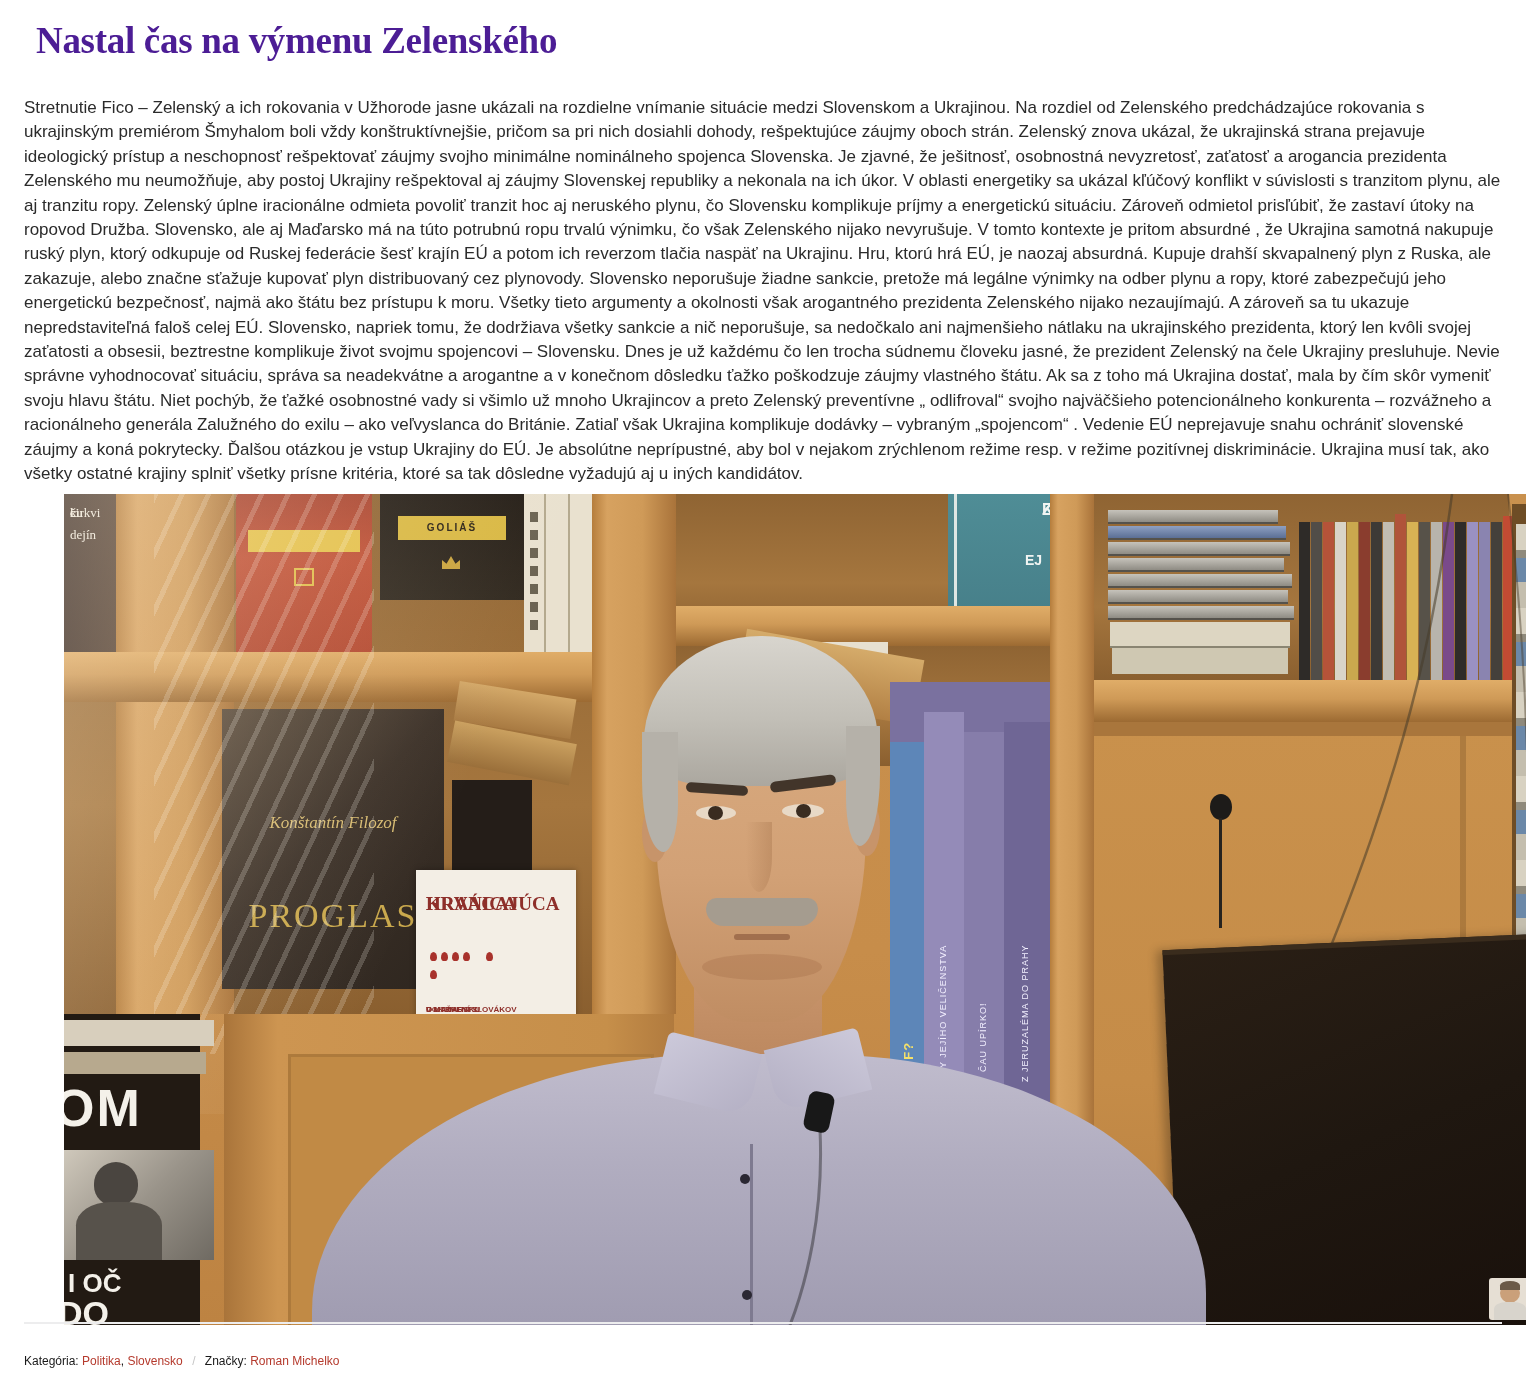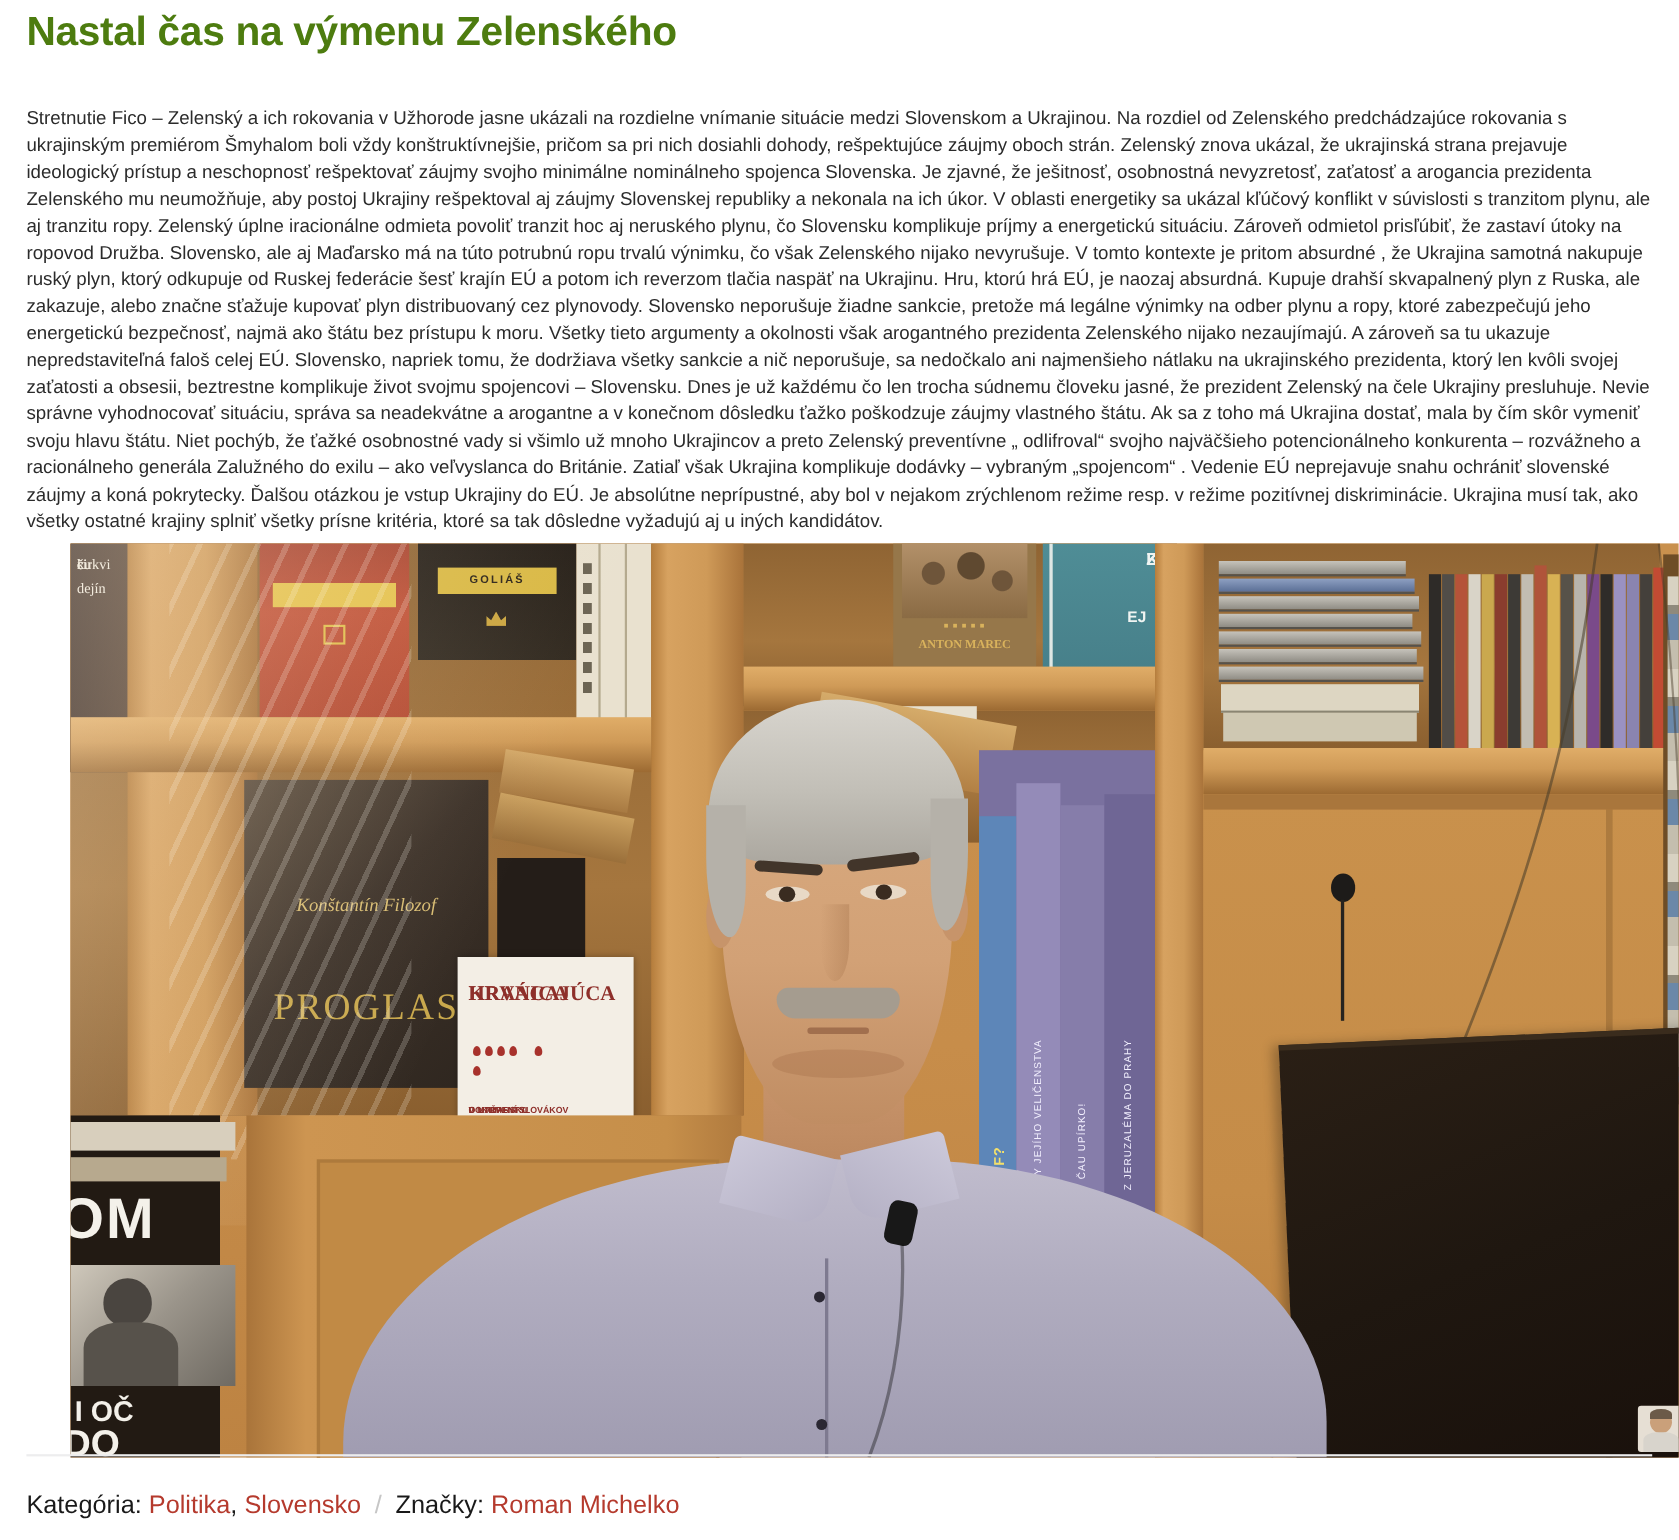--- a/index.html
+++ b/index.html
@@ -1,40 +1,40 @@
 <!DOCTYPE html>
 <html><head>
 <meta charset="utf-8">
 <style>
   html,body{margin:0;padding:0;background:#fff;}
   body{width:1526px;height:1400px;position:relative;font-family:"Liberation Sans",sans-serif;color:#262626;overflow:hidden;}
 
   
-  h1.title{position:absolute;left:24px;top:6px;margin:0;font-size:37px;line-height:46px;
-    font-weight:700;color:#4d7c0f;letter-spacing:-0.3px;}
+  h1.title{position:absolute;left:24px;top:6px;margin:12px;font-size:37px;line-height:46px;
+    font-weight:700;color:#4c1d95;letter-spacing:-0.3px;font-family:Liberation Serif, serif;}
   p.body-text{position:absolute;left:24px;top:96px;width:1478px;margin:0;
     font-size:17px;line-height:24.4px;color:#2b2b2b;}
 
   
   .scene{position:absolute;left:24px;top:478px;width:1476px;height:831px;overflow:hidden;
     background:linear-gradient(180deg,#c9914e 0%,#c78d4a 55%,#bd8342 100%);}
   .scene *{position:absolute;}
   .wood-pillar{background:linear-gradient(90deg,#b57d3c 0%,#d7a260 18%,#cf9a58 60%,#a9733a 100%);}
   .shelf-band{background:linear-gradient(180deg,#e0ad68 0%,#cf9a57 45%,#9c6a32 100%);}
   .interior{background:linear-gradient(180deg,#8f6433 0%,#a5763e 60%,#8a5f2f 100%);}
   .spine-text{writing-mode:vertical-rl;transform:rotate(180deg);font-size:9px;letter-spacing:1px;
     color:#f3f0ff;white-space:nowrap;overflow:hidden;}
   .drop{width:7px;height:9px;background:#a8322c;border-radius:50% 50% 50% 50%/60% 60% 40% 40%;position:static;display:inline-block;margin:1px 2px;}
   .glass{background:repeating-linear-gradient(295deg,rgba(255,250,240,.20) 0 5px,rgba(255,250,240,0) 5px 24px);}
   .cd-h{left:14px;height:12px;right:8px;background:linear-gradient(180deg,#c6c3bb,#8f8c84);border-bottom:2px solid #55524c;}
   .cd-v{top:0;bottom:0;width:11px;}
 
   
   .divider{position:absolute;left:24px;top:1322px;width:1478px;height:2px;background:#ededee;}
-  .meta{position:absolute;left:24px;top:1354px;font-size:23px;color:#191919;text-align:center;}
+  .meta{position:absolute;left:24px;top:1354px;font-size:12px;color:#191919;text-align:center;}
   .meta a{color:#b53a2d;text-decoration:none;}
   .meta .slash{color:#c6c6c6;padding:0 6px;}
 </style>
 </head>
 <body>
 
 <h1 class="title">Nastal čas na výmenu Zelenského</h1>
 <p class="body-text">Stretnutie Fico – Zelenský a ich rokovania v Užhorode jasne ukázali na rozdielne vnímanie situácie medzi Slovenskom a Ukrajinou. Na rozdiel od Zelenského predchádzajúce rokovania s ukrajinským premiérom Šmyhalom boli vždy konštruktívnejšie, pričom sa pri nich dosiahli dohody, rešpektujúce záujmy oboch strán. Zelenský znova ukázal, že ukrajinská strana prejavuje ideologický prístup a neschopnosť rešpektovať záujmy svojho minimálne nominálneho spojenca Slovenska. Je zjavné, že ješitnosť, osobnostná nevyzretosť, zaťatosť a arogancia prezidenta Zelenského mu neumožňuje, aby postoj Ukrajiny rešpektoval aj záujmy Slovenskej republiky a nekonala na ich úkor. V oblasti energetiky sa ukázal kľúčový konflikt v súvislosti s tranzitom plynu, ale aj tranzitu ropy. Zelenský úplne iracionálne odmieta povoliť tranzit hoc aj neruského plynu, čo Slovensku komplikuje príjmy a energetickú situáciu. Zároveň odmietol prisľúbiť, že zastaví útoky na ropovod Družba. Slovensko, ale aj Maďarsko má na túto potrubnú ropu trvalú výnimku, čo však Zelenského nijako nevyrušuje. V tomto kontexte je pritom absurdné , že Ukrajina samotná nakupuje ruský plyn, ktorý odkupuje od Ruskej federácie šesť krajín EÚ a potom ich reverzom tlačia naspäť na Ukrajinu. Hru, ktorú hrá EÚ, je naozaj absurdná. Kupuje drahší skvapalnený plyn z Ruska, ale zakazuje, alebo značne sťažuje kupovať plyn distribuovaný cez plynovody. Slovensko neporušuje žiadne sankcie, pretože má legálne výnimky na odber plynu a ropy, ktoré zabezpečujú jeho energetickú bezpečnosť, najmä ako štátu bez prístupu k moru. Všetky tieto argumenty a okolnosti však arogantného prezidenta Zelenského nijako nezaujímajú. A zároveň sa tu ukazuje nepredstaviteľná faloš celej EÚ. Slovensko, napriek tomu, že dodržiava všetky sankcie a nič neporušuje, sa nedočkalo ani najmenšieho nátlaku na ukrajinského prezidenta, ktorý len kvôli svojej zaťatosti a obsesii, beztrestne komplikuje život svojmu spojencovi – Slovensku. Dnes je už každému čo len trocha súdnemu človeku jasné, že prezident Zelenský na čele Ukrajiny presluhuje. Nevie správne vyhodnocovať situáciu, správa sa neadekvátne a arogantne a v konečnom dôsledku ťažko poškodzuje záujmy vlastného štátu. Ak sa z toho má Ukrajina dostať, mala by čím skôr vymeniť svoju hlavu štátu. Niet pochýb, že ťažké osobnostné vady si všimlo už mnoho Ukrajincov a preto Zelenský preventívne „ odlifroval“ svojho najväčšieho potencionálneho konkurenta – rozvážneho a racionálneho generála Zalužného do exilu – ako veľvyslanca do Británie. Zatiaľ však Ukrajina komplikuje dodávky – vybraným „spojencom“ . Vedenie EÚ neprejavuje snahu ochrániť slovenské záujmy a koná pokrytecky. Ďalšou otázkou je vstup Ukrajiny do EÚ. Je absolútne neprípustné, aby bol v nejakom zrýchlenom režime resp. v režime pozitívnej diskriminácie. Ukrajina musí tak, ako všetky ostatné krajiny splniť všetky prísne kritéria, ktoré sa tak dôsledne vyžadujú aj u iných kandidátov.</p>
 
 <figure class="scene" aria-label="video still">
@@ -111,29 +111,20 @@
     <div style="left:4px;top:254px;color:#f4f1ea;font-size:26px;font-weight:700;">I OČ</div>
     <div style="left:-6px;top:280px;color:#f4f1ea;font-size:34px;font-weight:700;">DO</div>
   </div>
   <div style="left:160px;top:520px;width:450px;height:311px;background:linear-gradient(90deg,#a9743a 0%,#cd9551 12%,#c68f4a 85%,#b07a3e 100%);">
     <div style="left:64px;top:40px;width:360px;height:271px;border:3px solid #ad7a3c;background:#c18a45;"></div>
   </div>
 
   <div class="interior" style="left:612px;top:0;width:394px;height:148px;"></div>
 
 
-  <div style="left:748px;top:0;width:130px;height:112px;background:#96severn774a;background:#96774a;">
-    <div style="left:8px;top:0;width:114px;height:68px;background:
-      radial-gradient(circle at 25% 40%,#6e553a 0 10px,transparent 11px),
-      radial-gradient(circle at 55% 30%,#5f4930 0 12px,transparent 13px),
-      radial-gradient(circle at 80% 50%,#6e553a 0 9px,transparent 10px),
-      linear-gradient(180deg,#b29069,#8a6b44);"></div>
-    <div style="left:0;top:72px;width:100%;text-align:center;color:#d9b25c;font-size:7px;letter-spacing:1px;">■ ■ ■ ■ ■</div>
-    <div style="left:0;top:86px;width:100%;text-align:center;color:#d9b25c;font-size:11px;font-weight:700;font-family:'Liberation Serif',serif;">ANTON MAREC</div>
-  </div>
 
   <div style="left:884px;top:0;width:104px;height:114px;background:linear-gradient(180deg,#4f8d96,#47808a);">
     <div style="right:10px;top:6px;text-align:right;color:#f0f4f2;font-weight:700;font-size:16px;line-height:20px;position:absolute;">
       <div>KÁ</div>
       <div>ZKA</div>
     </div>
     <div style="right:10px;top:58px;color:#f0f4f2;font-weight:700;font-size:14px;position:absolute;">EJ</div>
     <div style="left:6px;top:0;width:3px;height:114px;background:#dfe7e4;"></div>
   </div>
 

